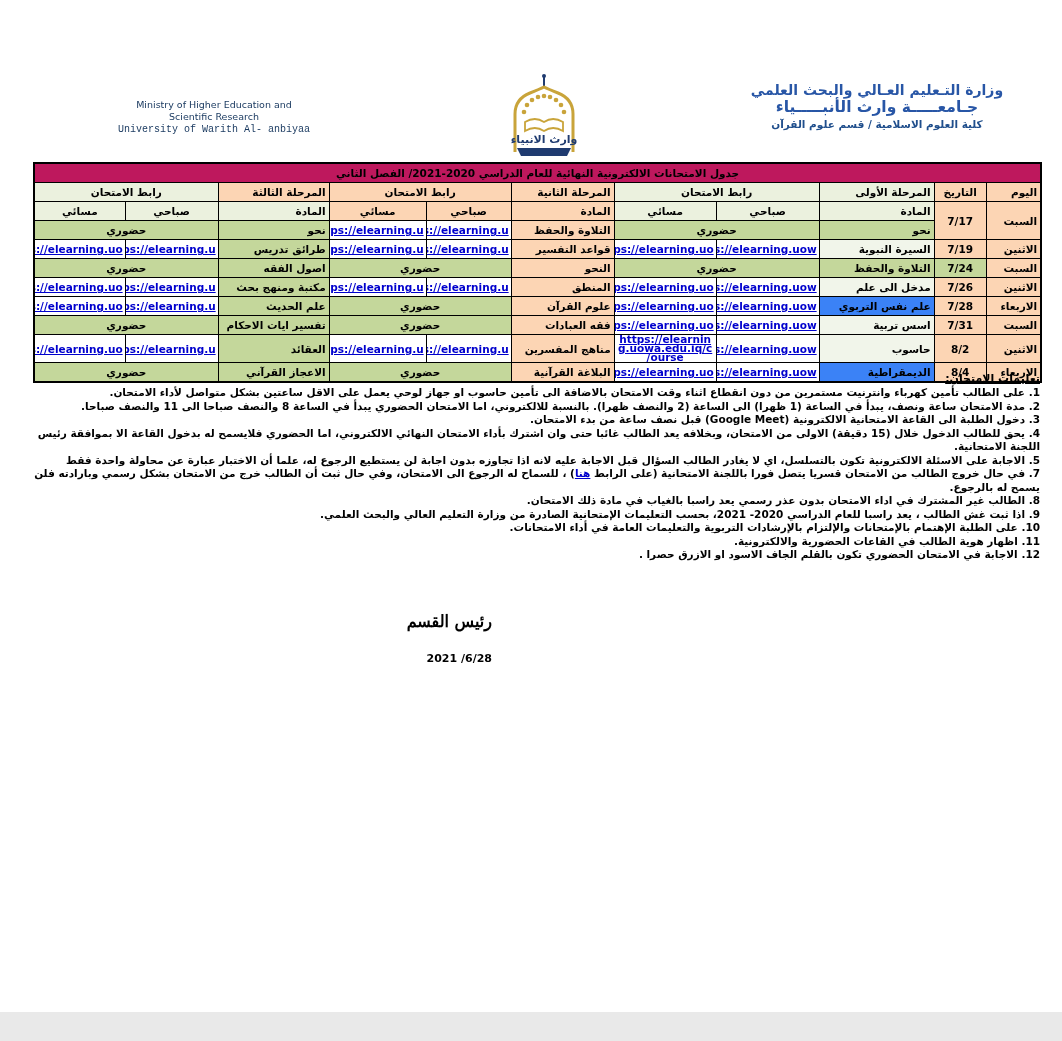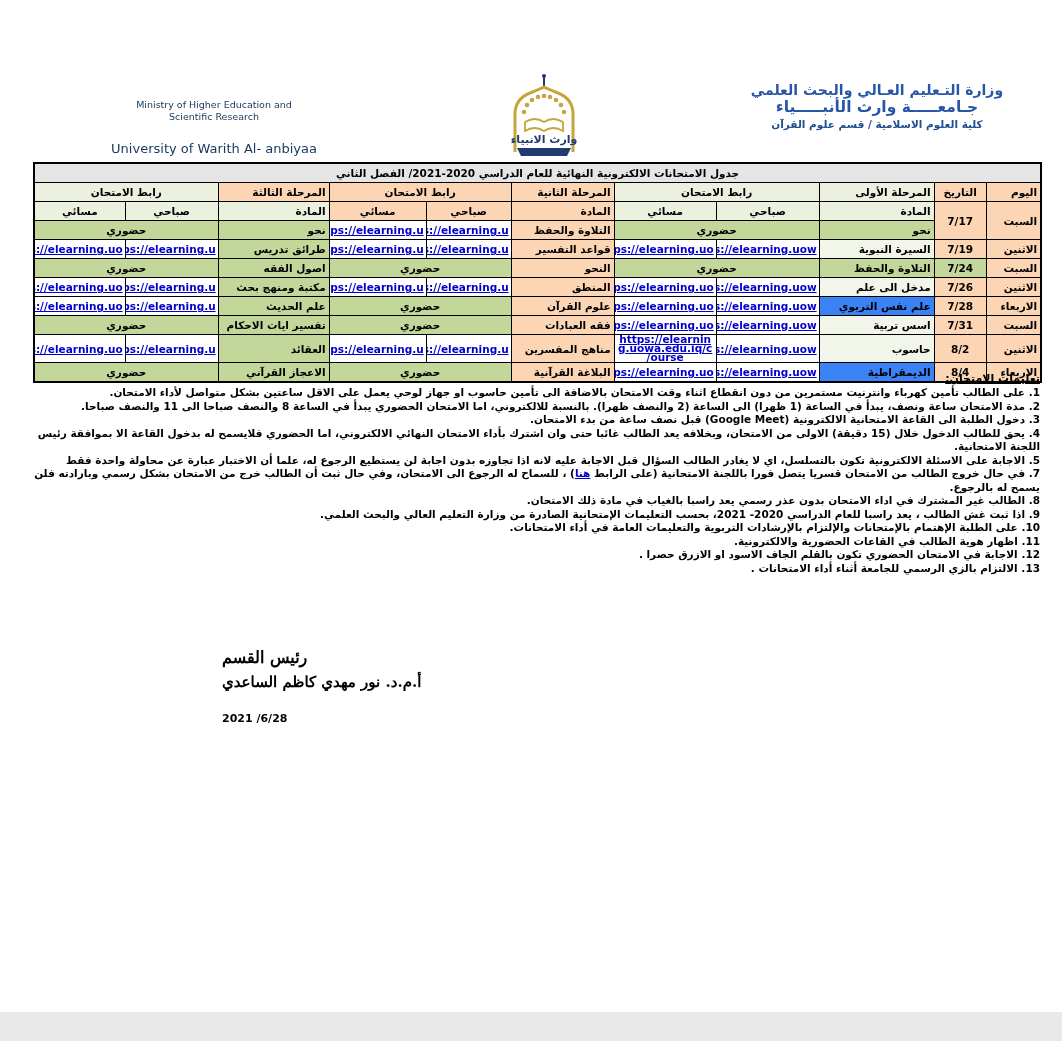--- a/index.html
+++ b/index.html
@@ -2,54 +2,54 @@
 <html><head>
 <meta charset="utf-8">
 <style>
   html,body{margin:0;padding:0;background:#fff;}
   .doc{position:relative;width:1062px;height:1041px;background:#ffffff;overflow:hidden;
        font-family:"DejaVu Sans",sans-serif;color:#000;}
 
   
   .hdr-left{position:absolute;left:86px;top:99px;width:256px;text-align:center;color:#17375e;}
   .hl-small{font-size:9.5px;line-height:11.5px;}
-  .hl-big{font-size:13px;line-height:16px;margin-top:19px;}
+  .hl-big{font-size:10px;line-height:16px;margin-top:0;font-family:Liberation Mono, monospace;}
   .logo-wrap{position:absolute;left:501px;top:72px;width:86px;height:88px;}
   .hdr-right{position:absolute;left:712px;top:84px;width:330px;text-align:center;
              direction:rtl;color:#2856a6;}
   .hr-1{font-size:14px;line-height:13px;font-weight:bold;}
   .hr-2{font-size:15.5px;line-height:20px;font-weight:bold;letter-spacing:1px;}
   .hr-3{font-size:10.5px;line-height:14px;font-weight:bold;color:#1f4e8c;}
 
   
   .tbl-wrap{position:absolute;left:33px;top:162px;width:1007px;}
   table.exam{border-collapse:collapse;table-layout:fixed;width:1007px;direction:rtl;
              border:2px solid #000;}
   table.exam td{border:1px solid #000;font-weight:bold;font-size:10.5px;height:18px;
                 padding:0 2px;text-align:center;vertical-align:middle;overflow:hidden;}
-  .t-title{background:#e5e5e5;font-size:11.5px;}
+  .t-title{background:#be185d;font-size:11.5px;}
   .peach{background:#fcd5b4;}
   .green{background:#c4d79b;}
   .lgreen{background:#ebf1de;}
   .s1{background:#f1f5ea;}
   .whitebg{background:#3b82f6;}
   .ar-right{text-align:right !important;padding-right:3px !important;}
   .link{font-size:8px;color:#0000cd;text-decoration:underline;white-space:nowrap;
         background:#fff;text-align:center;font-weight:bold;}
   .wrapcell{white-space:normal;word-break:break-all;line-height:9px;}
   tr.tall td{height:26px;}
 
   
   .inst-wrap{position:absolute;left:33px;top:372px;width:1007px;direction:rtl;text-align:right;}
   .inst-title{font-size:11px;font-weight:bold;text-decoration:underline;margin-bottom:1px;}
   .inst{font-size:10.5px;font-weight:bold;line-height:13.5px;}
   .here-link{color:#0000cd;text-decoration:underline;cursor:pointer;}
 
   
-  .sig{position:absolute;left:222px;top:648px;width:270px;text-align:left;direction:rtl;}
+  .sig{position:absolute;left:222px;top:612px;width:270px;text-align:right;direction:rtl;}
   .sig-role{font-family:"DejaVu Serif",serif;font-size:16px;font-weight:900;
             transform:scaleY(1.05);letter-spacing:-1px;}
   .sig-name{font-family:"DejaVu Serif",serif;font-size:15px;font-weight:900;
             letter-spacing:-1px;margin-top:6px;white-space:nowrap;}
   .sig-date{font-size:11px;font-weight:bold;margin-top:21px;direction:ltr;}
 
   
   .footer-bar{position:absolute;left:0;bottom:0;width:1062px;height:29px;background:#e9e9e9;}
 </style>
 </head>
@@ -246,23 +246,21 @@
     <div class="inst">2. مدة الامتحان ساعة ونصف، يبدأ في الساعة (1 ظهرا) الى الساعة (2 والنصف ظهرا). بالنسبة للالكتروني، اما الامتحان الحضوري يبدأ في الساعة 8 والنصف صباحا الى 11 والنصف صباحا.</div>
     <div class="inst">3. دخول الطلبة الى القاعة الامتحانية الالكترونية (Google Meet) قبل نصف ساعة من بدء الامتحان.</div>
     <div class="inst">4. يحق للطالب الدخول خلال (15 دقيقة) الاولى من الامتحان، وبخلافه يعد الطالب غائبا حتى وان اشترك بأداء الامتحان النهائي الالكتروني، اما الحضوري فلايسمح له بدخول القاعة الا بموافقة رئيس اللجنة الامتحانية.</div>
     <div class="inst">5. الاجابة على الاسئلة الالكترونية تكون بالتسلسل، اي لا يغادر الطالب السؤال قبل الاجابة عليه لانه اذا تجاوزه بدون اجابة لن يستطيع الرجوع له، علما أن الاختبار عبارة عن محاولة واحدة فقط</div>
     <div class="inst"><span>7. في حال خروج الطالب من الامتحان قسريا يتصل فورا باللجنة الامتحانية (على الرابط </span><span class="here-link">هنا</span><span>) ، للسماح له الرجوع الى الامتحان، وفي حال ثبت أن الطالب خرج من الامتحان بشكل رسمي وبارادته فلن يسمح له بالرجوع.</span></div>
     <div class="inst">8. الطالب غير المشترك في اداء الامتحان بدون عذر رسمي يعد راسبا بالغياب في مادة ذلك الامتحان.</div>
     <div class="inst">9. اذا ثبت غش الطالب ، يعد راسبا للعام الدراسي 2020- 2021، بحسب التعليمات الإمتحانية الصادرة من وزارة التعليم العالي والبحث العلمي.</div>
     <div class="inst">10. على الطلبة الإهتمام بالإمتحانات والإلتزام بالإرشادات التربوية والتعليمات العامة في أداء الامتحانات.</div>
     <div class="inst">11. اظهار هوية الطالب في القاعات الحضورية والالكترونية.</div>
     <div class="inst">12. الاجابة في الامتحان الحضوري تكون بالقلم الجاف الاسود او الازرق حصرا .</div>
-    <div class="inst">13. الالتزام بالزي الرسمي للجامعة أثناء أداء الامتحانات .</div>
   </div>
 
   <div class="sig">
     <div class="sig-role">رئيس القسم</div>
-    <div class="sig-name">أ.م.د. نور مهدي كاظم الساعدي</div>
     <div class="sig-date">2021 /6/28</div>
   </div>
 
   <div class="footer-bar"></div>
 </div>
 
 </body></html>

